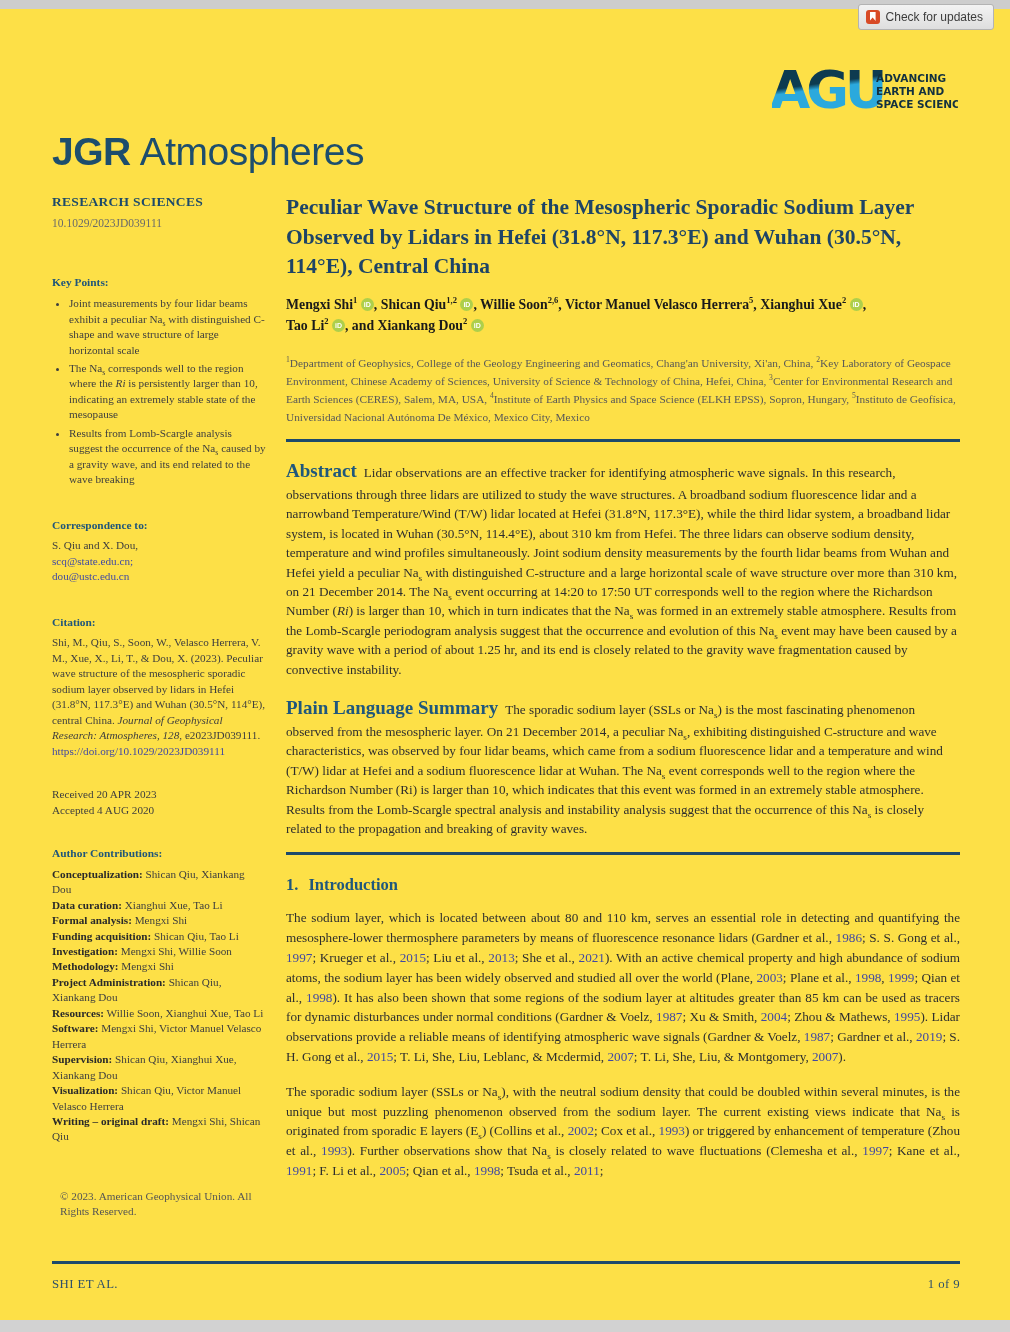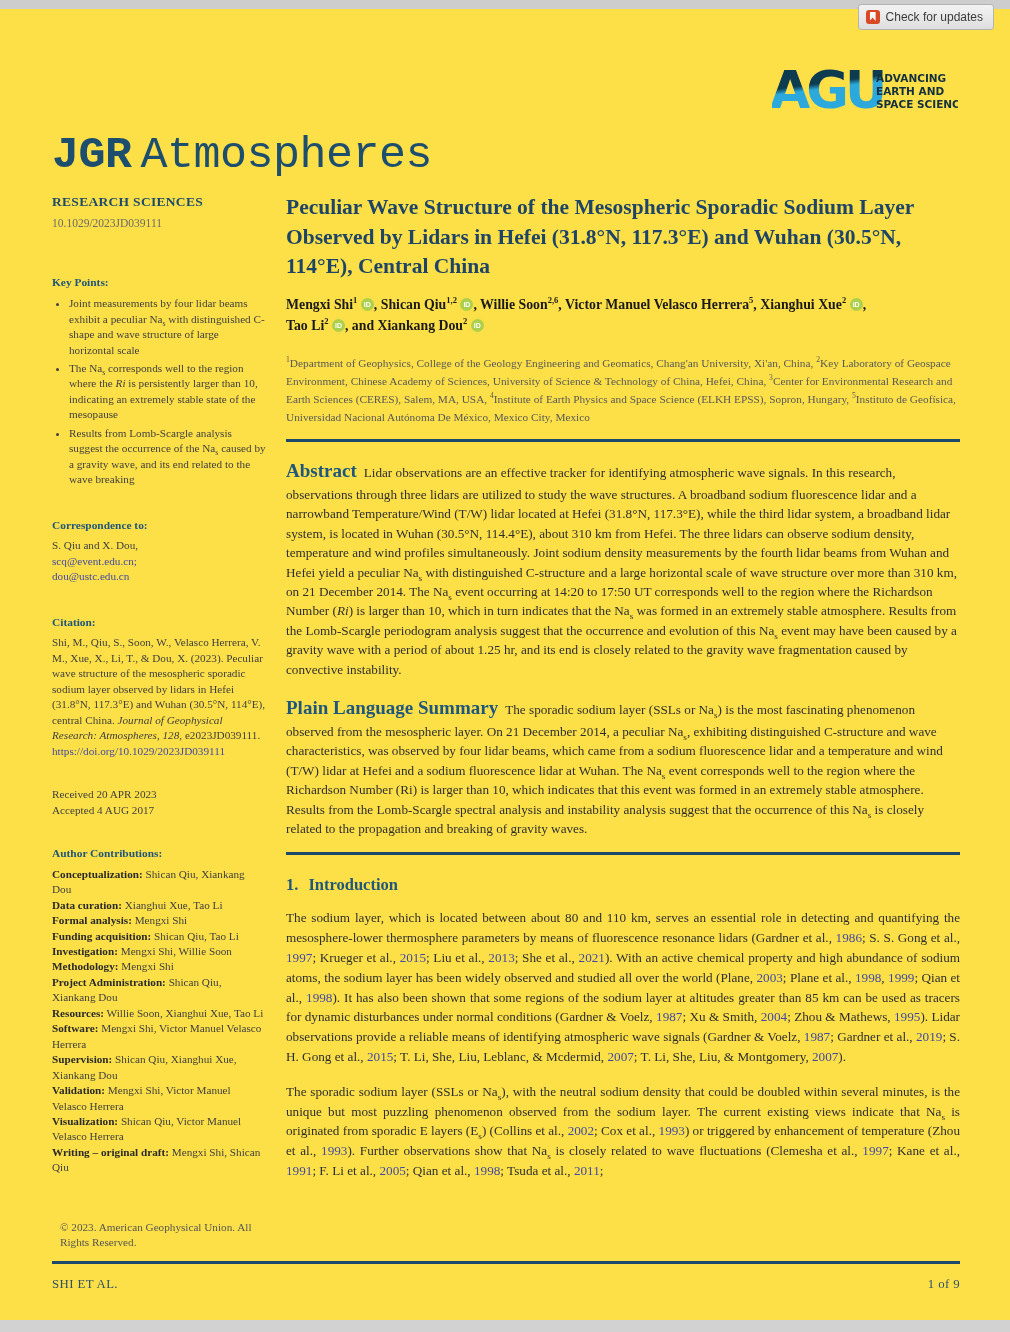--- a/index.html
+++ b/index.html
@@ -13,22 +13,22 @@
         padding:0 10px 0 7px;background:linear-gradient(#f3f3f3,#dedede);border:1px solid #b3b3b3;border-radius:3px;
         font-family:"Liberation Sans",sans-serif;font-size:12px;color:#3c3c3c;cursor:pointer;}
   .cm-icon{width:14px;height:14px;border-radius:3px;background:#d84a26;position:relative;}
   .cm-icon::after{content:"";position:absolute;left:4px;top:2px;width:6px;height:9px;background:#fff;
         clip-path:polygon(0 0,100% 0,100% 100%,50% 62%,0 100%);}
 
   
   .agu-logo{position:absolute;top:60px;right:52px;}
 
   
-  .jgr{position:absolute;top:130px;left:52px;font-family:Liberation Mono, monospace;
-       font-size:45px;color:#1d4e6d;letter-spacing:-0.5px;}
+  .jgr{position:absolute;top:130px;left:52px;font-family:Liberation Sans, sans-serif;
+       font-size:39px;color:#1d4e6d;letter-spacing:-0.5px;}
   .jgr .b{font-weight:700;}
   .jgr .r{font-weight:400;margin-left:9px;}
 
   
   .content{position:absolute;left:52px;right:50px;top:193px;display:flex;gap:20px;}
   .sidebar{width:214px;flex:none;font-size:11.2px;line-height:1.38;color:#3e3e3e;}
   .main{flex:1;min-width:0;}
 
   .sb-type{font-size:13.5px;font-weight:bold;color:#1c4a6b;letter-spacing:.3px;}
   .sb-doi{font-size:11.5px;color:#6a6a6a;margin-top:4px;}
@@ -108,47 +108,46 @@
         <ul class="kp-list">
           <li>Joint measurements by four lidar beams exhibit a peculiar Na<sub>s</sub> with distinguished C-shape and wave structure of large horizontal scale</li>
           <li>The Na<sub>s</sub> corresponds well to the region where the <i>Ri</i> is persistently larger than 10, indicating an extremely stable state of the mesopause</li>
           <li>Results from Lomb-Scargle analysis suggest the occurrence of the Na<sub>s</sub> caused by a gravity wave, and its end related to the wave breaking</li>
         </ul>
       </div>
 
       <div class="sb-block" style="margin-top:30px;">
         <p class="sb-h">Correspondence to:</p>
         <p class="sb-line">S. Qiu and X. Dou,</p>
-        <p class="sb-line lnk">scq@event.edu.cn;</p>
+        <p class="sb-line lnk">scq@state.edu.cn;</p>
         <p class="sb-line lnk">dou@ustc.edu.cn</p>
       </div>
 
       <div class="sb-block" style="margin-top:30px;">
         <p class="sb-h">Citation:</p>
         <p class="sb-line">Shi, M., Qiu, S., Soon, W., Velasco Herrera, V. M., Xue, X., Li, T., &amp; Dou, X. (2023). Peculiar wave structure of the mesospheric sporadic sodium layer observed by lidars in Hefei (31.8°N, 117.3°E) and Wuhan (30.5°N, 114°E), central China. <i>Journal of Geophysical Research: Atmospheres, 128</i>, e2023JD039111. <span class="lnk">https://doi.org/10.1029/2023JD039111</span></p>
       </div>
 
       <div class="sb-block" style="margin-top:28px;">
         <p class="sb-line">Received 20 APR 2023</p>
-        <p class="sb-line">Accepted 4 AUG 2017</p>
+        <p class="sb-line">Accepted 4 AUG 2020</p>
       </div>
 
       <div class="sb-block" style="margin-top:28px;">
         <p class="sb-h">Author Contributions:</p>
         <p class="contrib"><b>Conceptualization:</b><span> Shican Qiu, Xiankang Dou</span></p>
         <p class="contrib"><b>Data curation:</b><span> Xianghui Xue, Tao Li</span></p>
         <p class="contrib"><b>Formal analysis:</b><span> Mengxi Shi</span></p>
         <p class="contrib"><b>Funding acquisition:</b><span> Shican Qiu, Tao Li</span></p>
         <p class="contrib"><b>Investigation:</b><span> Mengxi Shi, Willie Soon</span></p>
         <p class="contrib"><b>Methodology:</b><span> Mengxi Shi</span></p>
         <p class="contrib"><b>Project Administration:</b><span> Shican Qiu, Xiankang Dou</span></p>
         <p class="contrib"><b>Resources:</b><span> Willie Soon, Xianghui Xue, Tao Li</span></p>
         <p class="contrib"><b>Software:</b><span> Mengxi Shi, Victor Manuel Velasco Herrera</span></p>
         <p class="contrib"><b>Supervision:</b><span> Shican Qiu, Xianghui Xue, Xiankang Dou</span></p>
-        <p class="contrib"><b>Validation:</b><span> Mengxi Shi, Victor Manuel Velasco Herrera</span></p>
         <p class="contrib"><b>Visualization:</b><span> Shican Qiu, Victor Manuel Velasco Herrera</span></p>
         <p class="contrib"><b>Writing – original draft:</b><span> Mengxi Shi, Shican Qiu</span></p>
       </div>
 
       <p class="sb-copyright">© 2023. American Geophysical Union. All Rights Reserved.</p>
     </div>
 
     <div class="main">
       <h1 class="title">Peculiar Wave Structure of the Mesospheric Sporadic Sodium Layer Observed by Lidars in Hefei (31.8°N, 117.3°E) and Wuhan (30.5°N, 114°E), Central China</h1>
       <p class="authors">Mengxi Shi<sup>1</sup> <span class="orcid">iD</span>, Shican Qiu<sup>1,2</sup> <span class="orcid">iD</span>, Willie Soon<sup>2,6</sup>, Victor Manuel Velasco Herrera<sup>5</sup>, Xianghui Xue<sup>2</sup> <span class="orcid">iD</span>,<br>Tao Li<sup>2</sup> <span class="orcid">iD</span>, and Xiankang Dou<sup>2</sup> <span class="orcid">iD</span></p>

